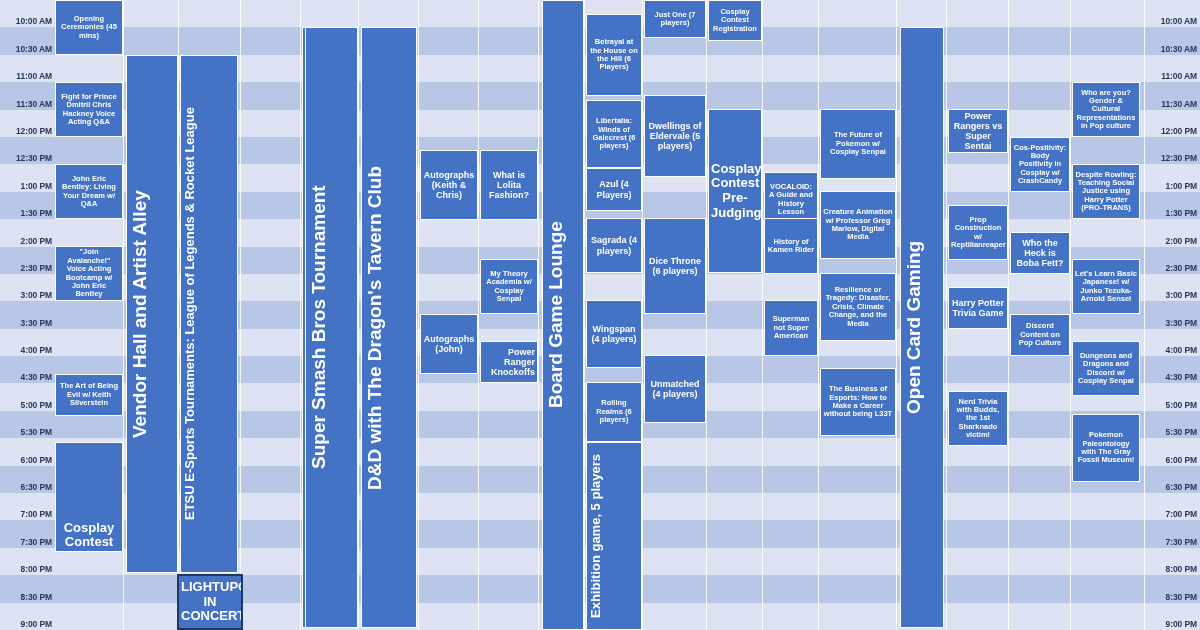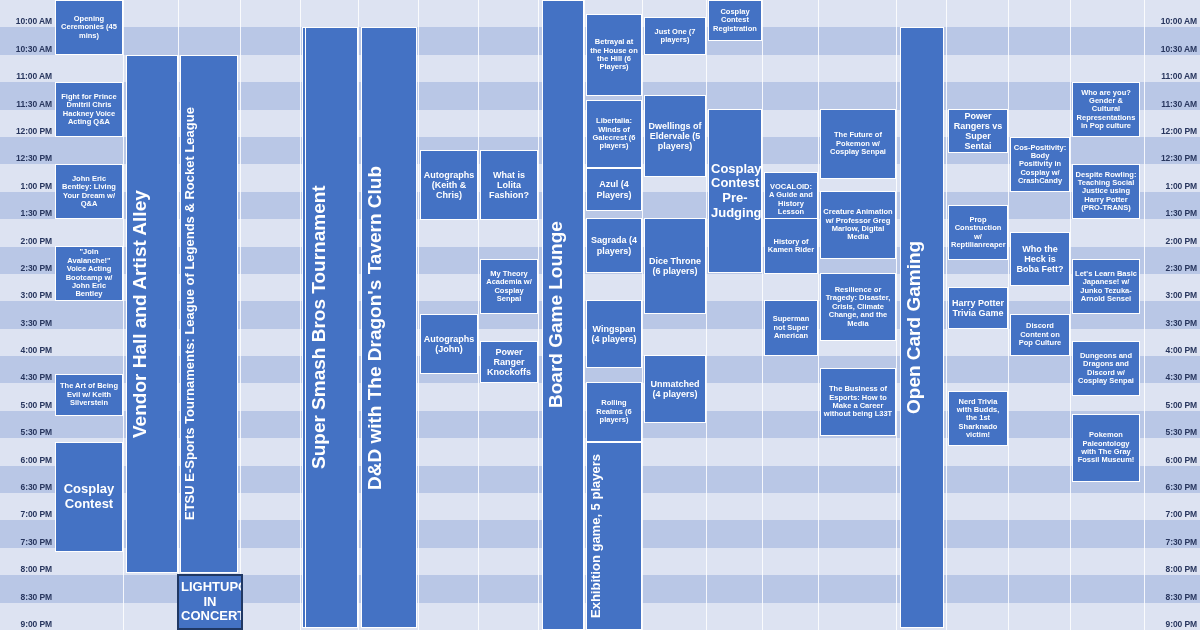--- a/index.html
+++ b/index.html
@@ -168,21 +168,21 @@
       </div>
       <div class="ev xs" style="left: 55px; top: 164px; width: 68px; height: 55px;">
         <span>John Eric Bentley: Living Your Dream w/ Q&amp;A</span>
       </div>
       <div class="ev xs" style="left: 55px; top: 246px; width: 68px; height: 55px;">
         <span>"Join Avalanche!" Voice Acting Bootcamp w/ John Eric Bentley</span>
       </div>
       <div class="ev xs" style="left: 55px; top: 374px; width: 68px; height: 42px;">
         <span>The Art of Being Evil w/ Keith Silverstein</span>
       </div>
-      <div class="ev med" style="left: 55px; top: 442px; width: 68px; height: 110px;">
+      <div class="ev med" style="left: 55px; top: 442px; width: 68px; height: 110px; align-items: flex-end;">
         <span>Cosplay Contest</span>
       </div>
       <div class="ev large vert" style="left: 126px; top: 55px; width: 52px; height: 518px;">
         <span>Vendor Hall and Artist Alley</span>
       </div>
       <div class="ev med vert" style="left: 180px; top: 55px; width: 58px; height: 518px;">
         <span>ETSU E-Sports Tournaments: League of Legends &amp; Rocket League</span>
       </div>
       <div class="ev outline" style="left: 177px; top: 574px; width: 66px; height: 56px;">
         <span>LIGHTUPGUY IN CONCERT</span>
@@ -201,21 +201,21 @@
       </div>
       <div class="ev sm" style="left: 480px; top: 150px; width: 58px; height: 70px;">
         <span>What is Lolita Fashion?</span>
       </div>
       <div class="ev xs" style="left: 480px; top: 259px; width: 58px; height: 55px;">
         <span>My Theory Academia w/ Cosplay Senpai</span>
       </div>
       <div class="ev sm" style="left: 420px; top: 314px; width: 58px; height: 60px;">
         <span>Autographs (John)</span>
       </div>
-      <div class="ev sm" style="left: 480px; top: 341px; width: 58px; height: 42px;">
+      <div class="ev sm" style="left: 480px; top: 341px; width: 58px; height: 42px; text-align: right;">
         <span>Power Ranger Knockoffs</span>
       </div>
       <div class="ev large vert" style="left: 542px; top: 0px; width: 42px; height: 630px;">
         <span>Board Game Lounge</span>
       </div>
       <div class="ev xs" style="left: 586px; top: 14px; width: 56px; height: 82px;">
         <span>Betrayal at the House on the Hill (6 Players)</span>
       </div>
       <div class="ev xs" style="left: 586px; top: 100px; width: 56px; height: 68px;">
         <span>Libertalia: Winds of Galecrest (6 players)</span>
@@ -228,21 +228,21 @@
       </div>
       <div class="ev sm" style="left: 586px; top: 300px; width: 56px; height: 68px;">
         <span>Wingspan (4 players)</span>
       </div>
       <div class="ev xs" style="left: 586px; top: 382px; width: 56px; height: 60px;">
         <span>Rolling Realms (6 players)</span>
       </div>
       <div class="ev med vert" style="left: 586px; top: 442px; width: 56px; height: 188px;">
         <span>Exhibition game, 5 players</span>
       </div>
-      <div class="ev xs" style="left: 644px; top: 0px; width: 62px; height: 38px; margin-top: 17px;">
+      <div class="ev xs" style="left: 644px; top: 0px; width: 62px; height: 38px;">
         <span>Just One (7 players)</span>
       </div>
       <div class="ev sm" style="left: 644px; top: 95px; width: 62px; height: 82px;">
         <span>Dwellings of Eldervale (5 players)</span>
       </div>
       <div class="ev sm" style="left: 644px; top: 218px; width: 62px; height: 96px;">
         <span>Dice Throne (6 players)</span>
       </div>
       <div class="ev sm" style="left: 644px; top: 355px; width: 62px; height: 68px;">
         <span>Unmatched (4 players)</span>
@@ -285,21 +285,21 @@
       </div>
       <div class="ev sm" style="left: 948px; top: 287px; width: 60px; height: 42px;">
         <span>Harry Potter Trivia Game</span>
       </div>
       <div class="ev xs" style="left: 948px; top: 391px; width: 60px; height: 55px;">
         <span>Nerd Trivia with Budds, the 1st Sharknado victim!</span>
       </div>
       <div class="ev xs" style="left: 1010px; top: 137px; width: 60px; height: 55px;">
         <span>Cos-Positivity: Body Positivity in Cosplay w/ CrashCandy</span>
       </div>
-      <div class="ev sm" style="left: 1010px; top: 232px; width: 60px; height: 54px;">
+      <div class="ev sm" style="left: 1010px; top: 232px; width: 60px; height: 42px;">
         <span>Who the Heck is Boba Fett?</span>
       </div>
       <div class="ev xs" style="left: 1010px; top: 314px; width: 60px; height: 42px;">
         <span>Discord Content on Pop Culture</span>
       </div>
       <div class="ev xs" style="left: 1072px; top: 82px; width: 68px; height: 55px;">
         <span>Who are you? Gender &amp; Cultural Representations in Pop culture</span>
       </div>
       <div class="ev xs" style="left: 1072px; top: 164px; width: 68px; height: 55px;">
         <span>Despite Rowling: Teaching Social Justice using Harry Potter (PRO-TRANS)</span>

